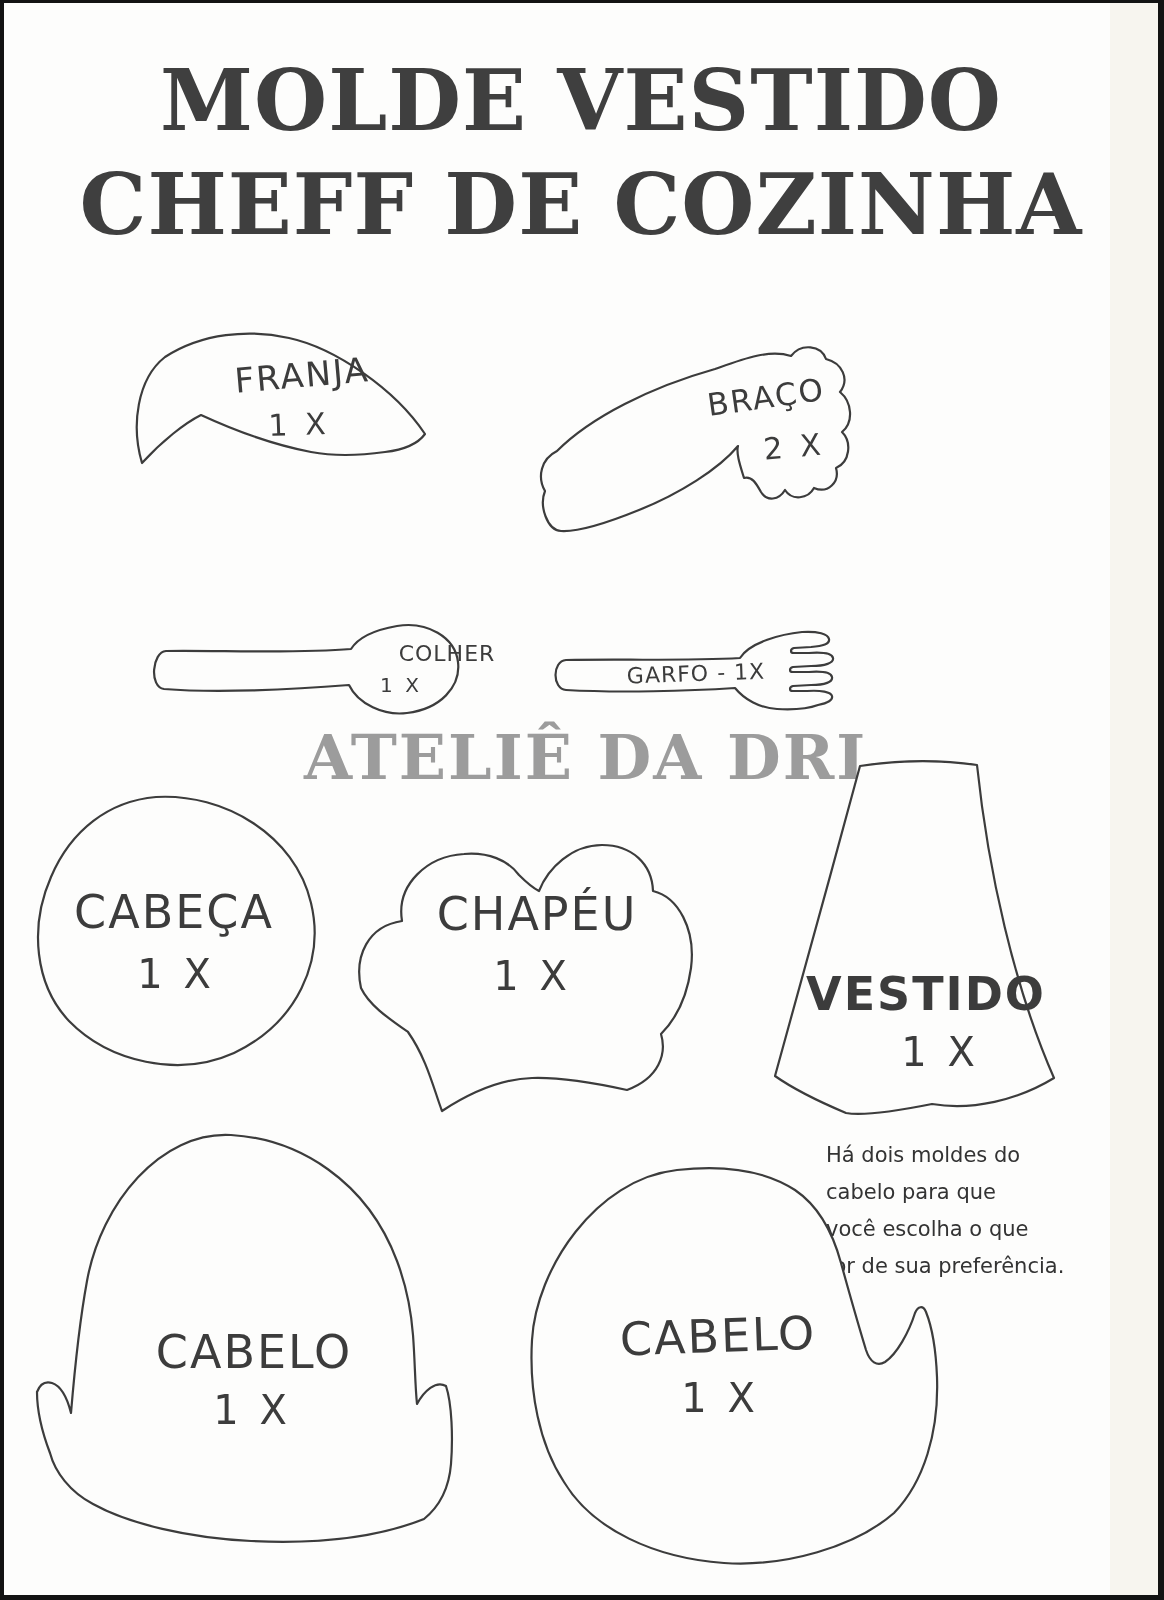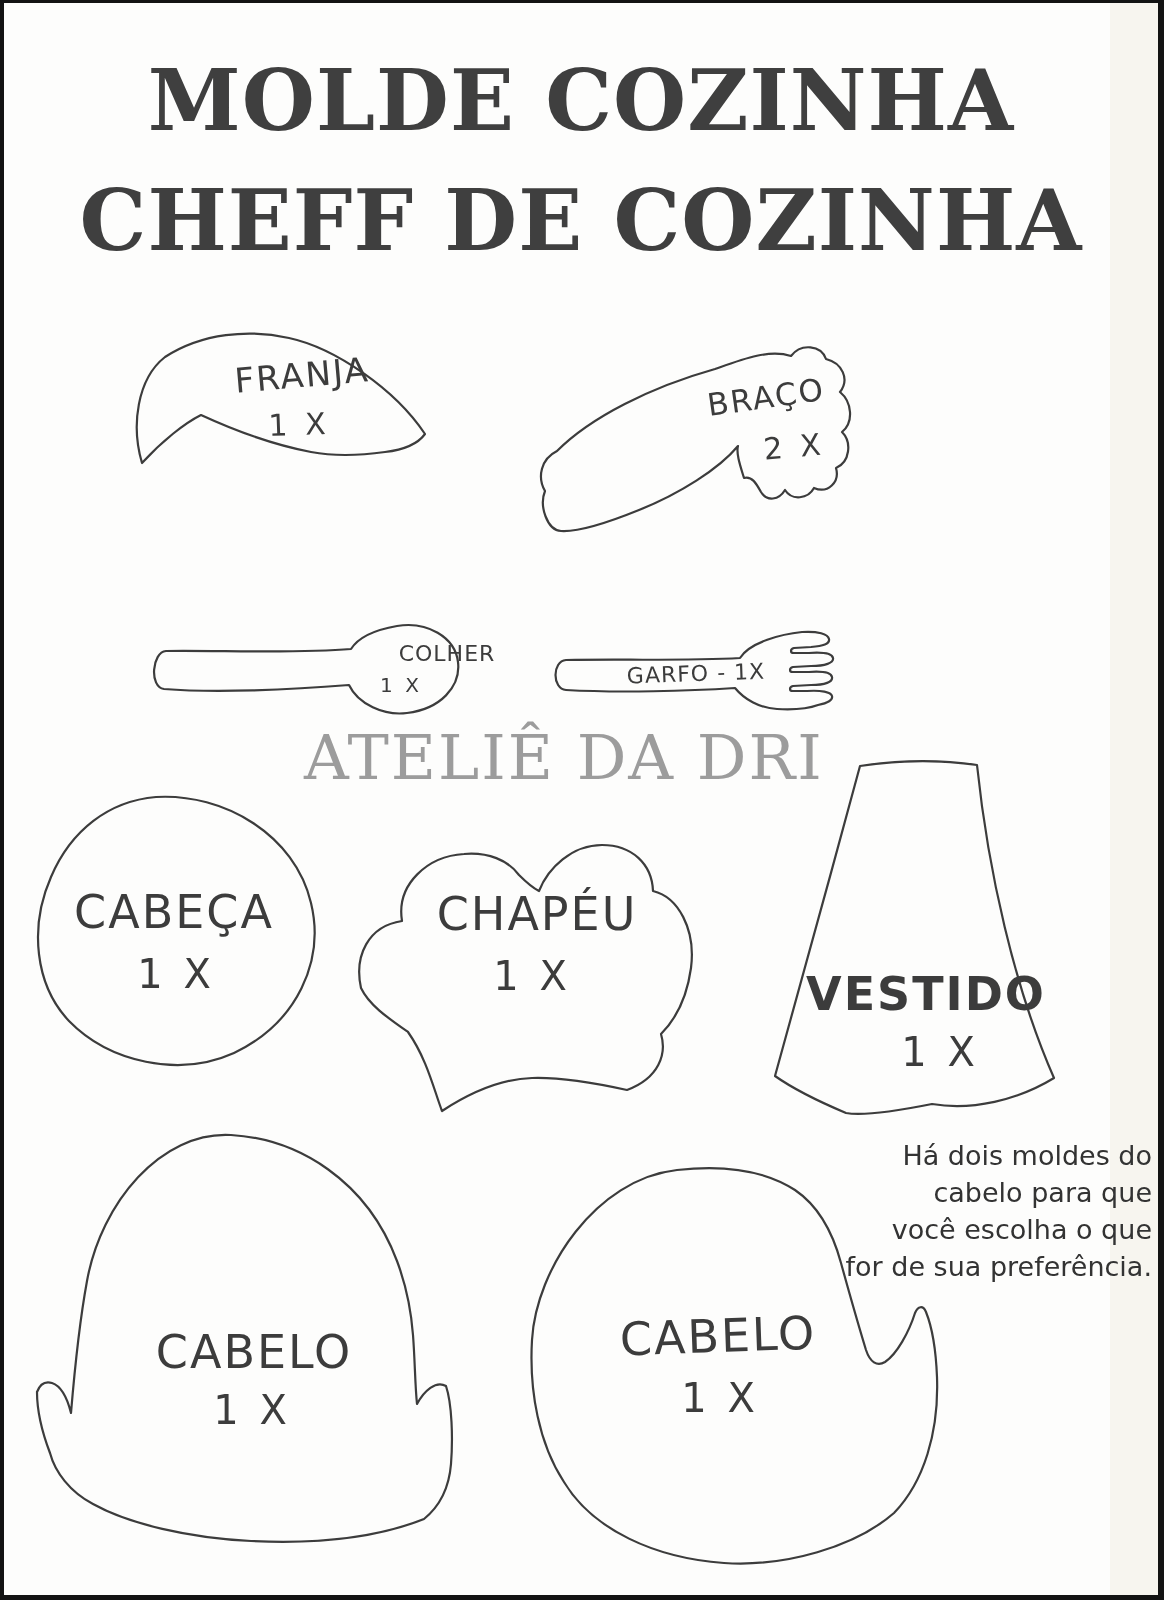--- a/index.html
+++ b/index.html
@@ -23,25 +23,25 @@
   .titles{position:absolute;left:0;right:0;top:56px;text-align:center;z-index:2;}
   .title-line{
     font-family:"DejaVu Serif", serif;
     font-weight:bold;
     font-size:84px;
     line-height:1.0;
     letter-spacing:1px;
     color:#3f3f3f;
     white-space:nowrap;
   }
-  .title-line.second{margin-top:36px;}
+  .title-line.second{margin-top:20px;}
   .watermark{
     position:absolute;left:300px;top:718px;width:560px;
     font-family:"DejaVu Serif", serif;
-    font-weight:normal;
+    font-weight:bold;
     font-size:62px;
     letter-spacing:2px;
     color:#9c9c9c;
     text-align:left;
     white-space:nowrap;
     z-index:1;
   }
   svg.piece{position:absolute;z-index:2;overflow:visible;}
   svg.piece path{fill:#fdfdfc;stroke:#3c3c3c;stroke-width:2.2;stroke-linejoin:round;}
   .lbl{
@@ -52,37 +52,37 @@
     color:#3c3c3c;
   }
   .lbl.big{font-size:46px;}
   .lbl.count-big{font-size:40px;letter-spacing:4px;}
   .lbl.med{font-size:34px;}
   .lbl.count-med{font-size:30px;letter-spacing:4px;}
   .lbl.small{font-size:22px;letter-spacing:1px;}
   .lbl.count-small{font-size:20px;letter-spacing:3px;}
   .note{
     position:absolute;left:822px;top:1134px;width:326px;
-    text-align:right;z-index:2;
-    font-size:27px;line-height:37px;color:#333;
+    text-align:left;z-index:2;
+    font-size:21px;line-height:37px;color:#333;
     letter-spacing:0px;
   }
   .rot-m5{transform:translateX(-50%) rotate(-5deg);}
   .rot-m8{transform:translateX(-50%) rotate(-8deg);}
   .rot-m2{transform:translateX(-50%) rotate(-2deg);}
 </style>
 </head>
 <body>
 
 <div class="page">
 
   <div class="edge-shade"></div>
 
   <div class="titles">
-    <div class="title-line">MOLDE COZINHA</div>
+    <div class="title-line">MOLDE VESTIDO</div>
     <div class="title-line second">CHEFF DE COZINHA</div>
   </div>
 
   <div class="watermark">ATELIÊ DA DRI</div>
 
   <svg class="piece" style="left:113px;top:328px;" width="340" height="150" viewBox="0 0 340 150">
     <path d="M 25,132 C 14,95 20,48 48,26 C 85,2 132,-2 172,7 C 218,17 278,58 308,103
          C 300,114 285,119 268,121 C 240,125 215,125 194,121 C 152,113 110,96 84,84
          C 68,92 45,110 25,132 Z"></path>
   </svg>

